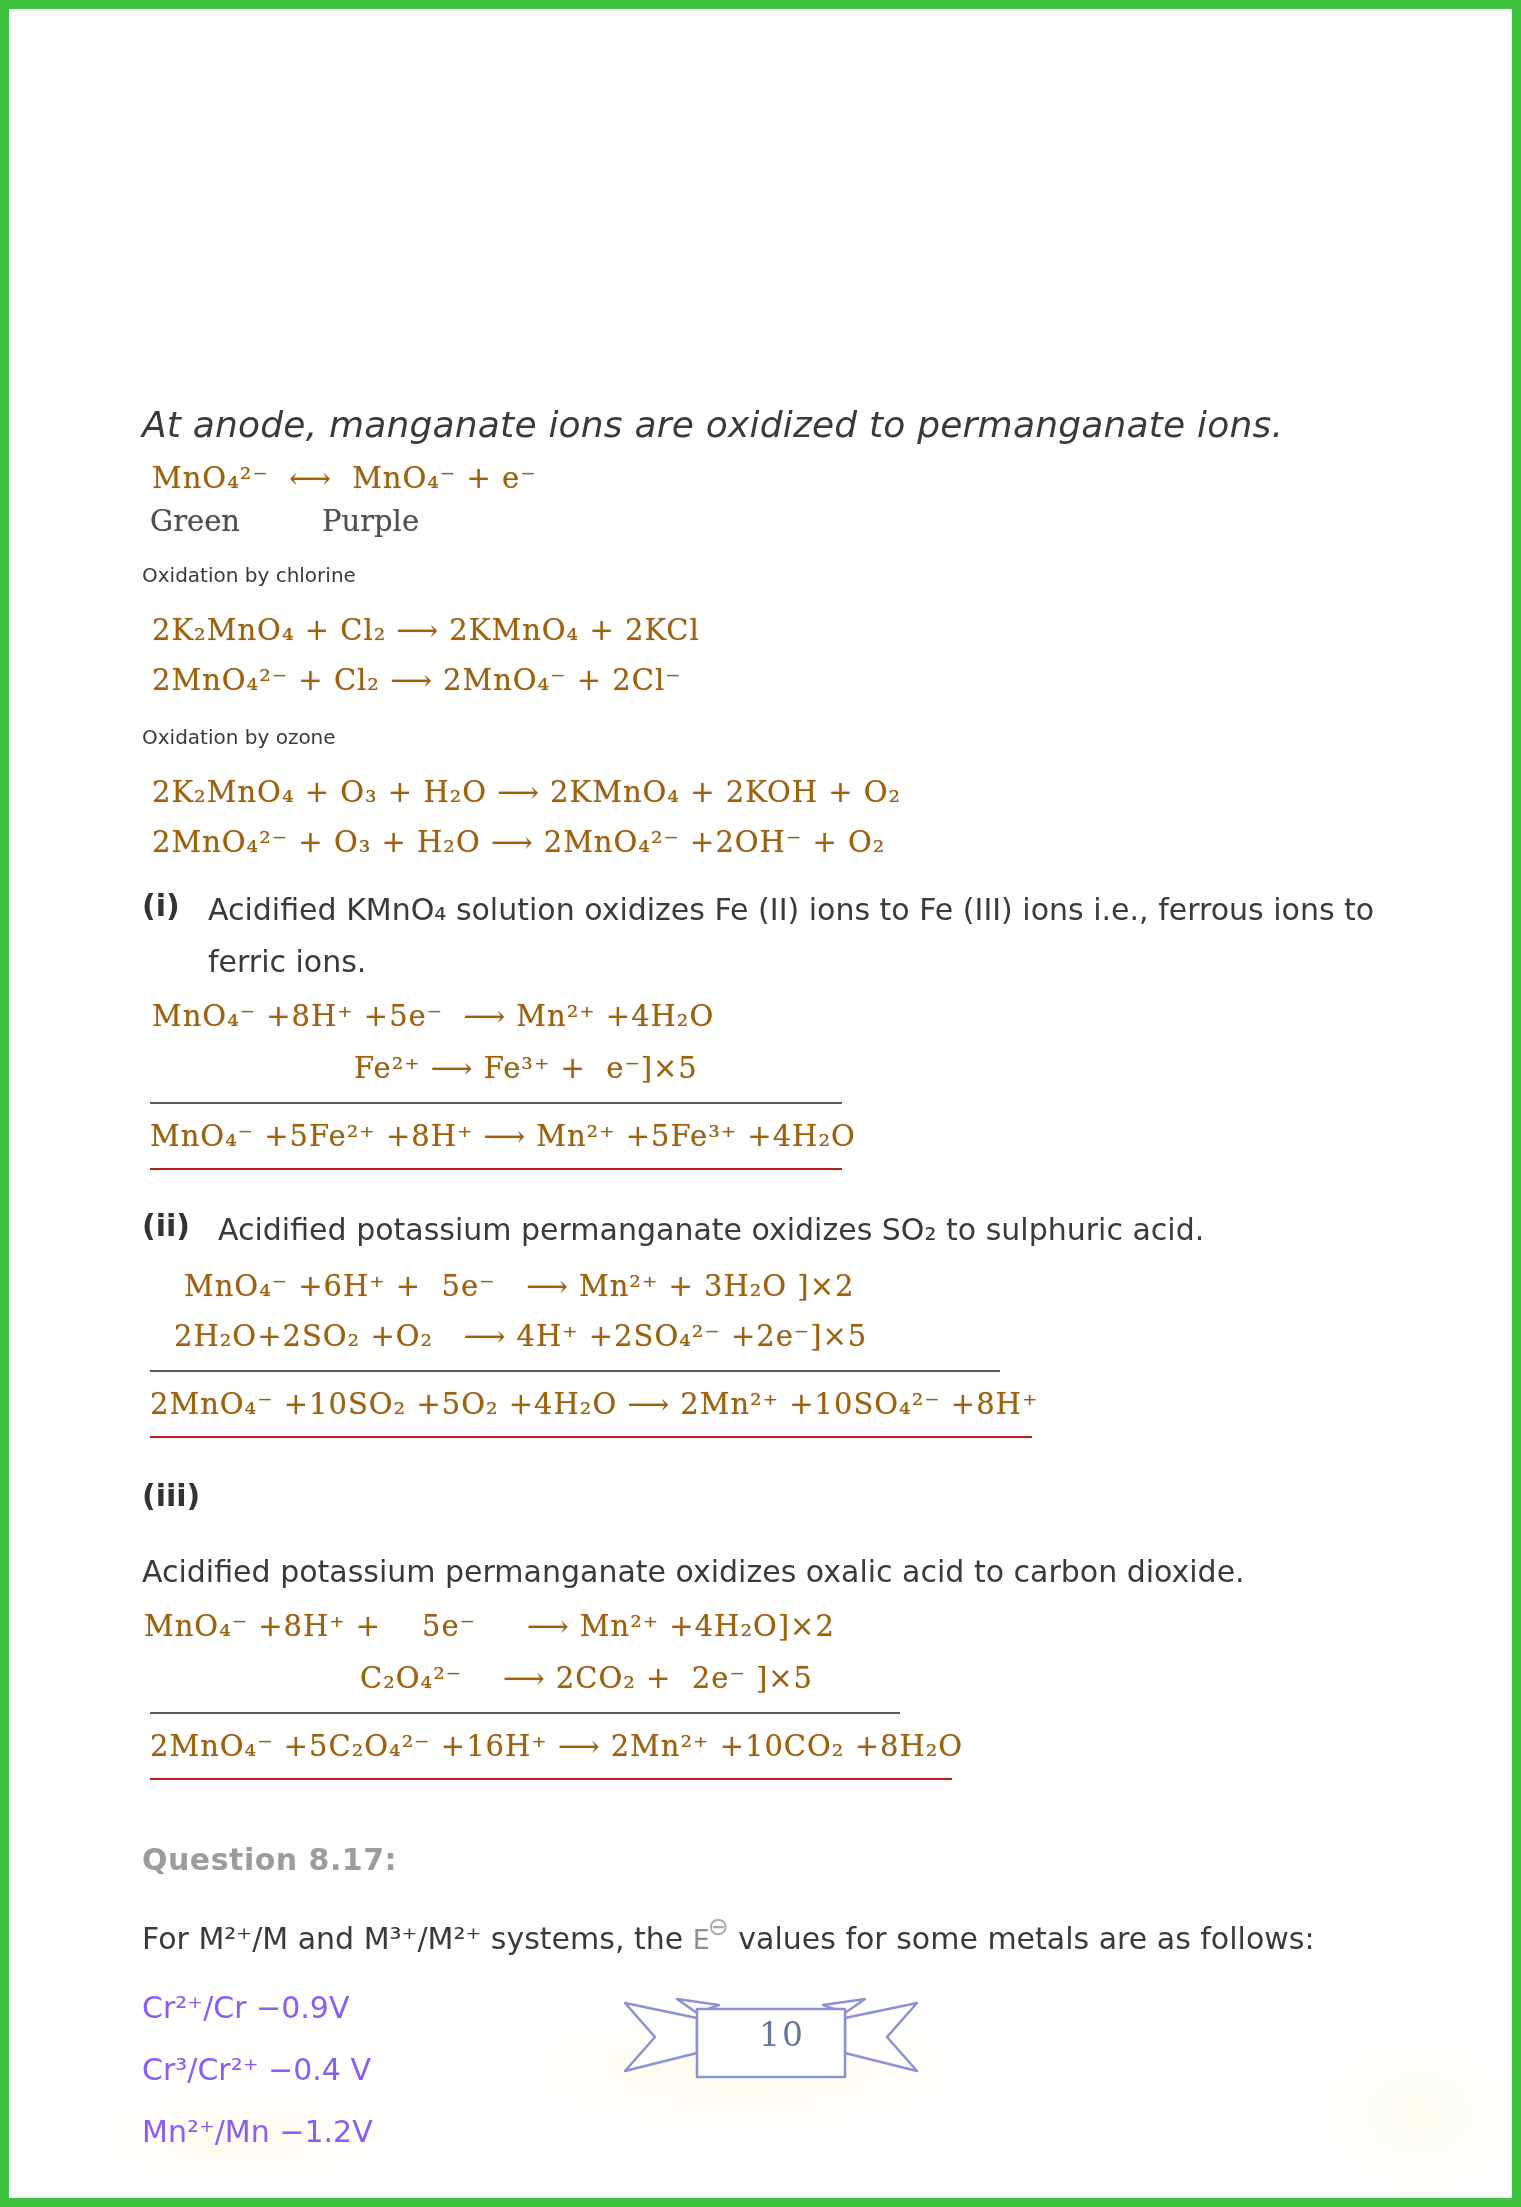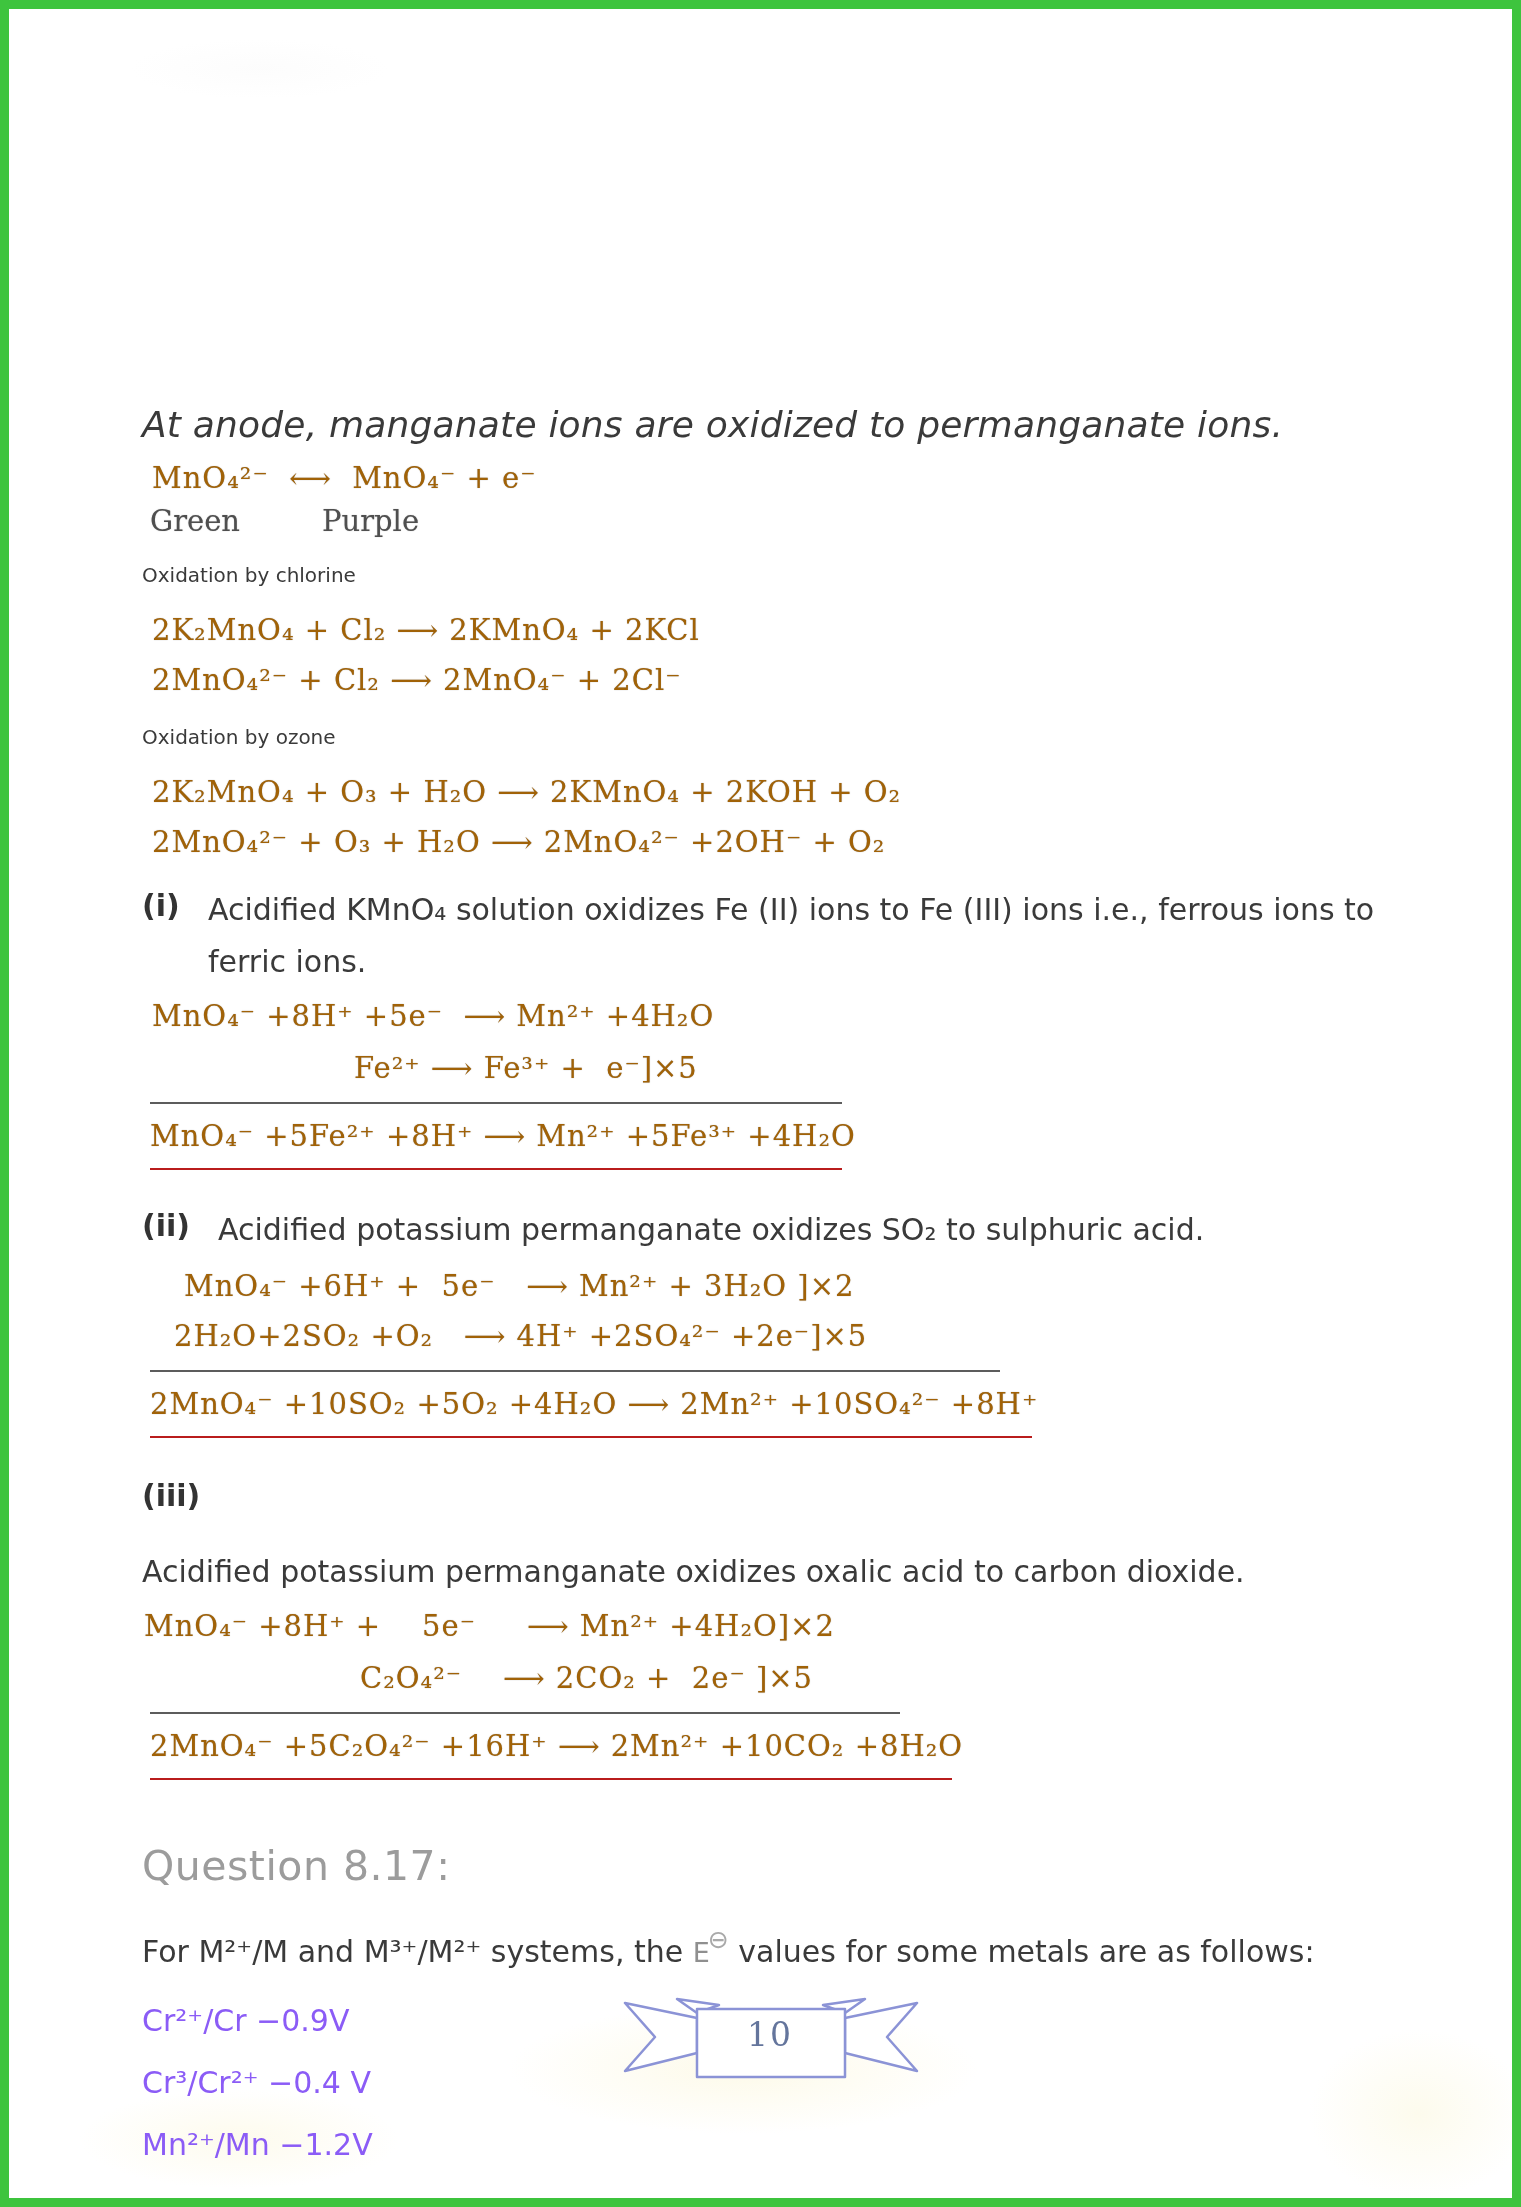--- a/index.html
+++ b/index.html
@@ -46,32 +46,32 @@
     font-size:30px;line-height:52px;color:#3a3a3a;
   }
   .net{margin-top:14px;}
   .sum-rule{border-top:2px solid #5c5c5c;height:0;margin-left:8px;}
   .net-eq{
     border-bottom:2px solid #b91c1c;
     padding:12px 0 12px 0;margin-left:8px;
   }
   .q-heading{
     margin-top:62px;
-    font-size:41px;font-weight:normal;color:#9c9c9c;letter-spacing:.5px;
+    font-size:30px;font-weight:bold;color:#9c9c9c;letter-spacing:.5px;
   }
   .q-intro{margin-top:22px;font-size:30px;color:#3a3a3a;line-height:56px;}
   .e-sym{color:#8f8f8f;font-size:27px;}
   .e-sym .circ{
     font-size:25px;color:#a9a9a9;vertical-align:14px;margin-left:-2px;
   }
   .potential{margin-top:18px;font-size:30px;color:#8b5cf6;line-height:44px;}
   
   .ribbon-wrap{position:absolute;left:612px;top:1982px;width:300px;height:96px;}
   .ribbon-num{
-    position:absolute;left:76px;top:24px;width:146px;text-align:center;
+    position:absolute;left:88px;top:24px;width:146px;text-align:center;
     font-family:"DejaVu Serif","Liberation Serif",serif;
     font-size:33px;color:#64759c;letter-spacing:2px;
   }
   
   .smudge{position:absolute;pointer-events:none;}
   .s1{left:500px;top:1995px;width:470px;height:130px;opacity:.55;
       background:radial-gradient(closest-side,rgba(251,245,211,.9),rgba(251,245,211,0));}
   .s2{left:70px;top:2080px;width:320px;height:100px;opacity:.45;
       background:radial-gradient(closest-side,rgba(251,245,211,.9),rgba(251,245,211,0));}
   .s3{left:1300px;top:2020px;width:220px;height:170px;opacity:.5;

